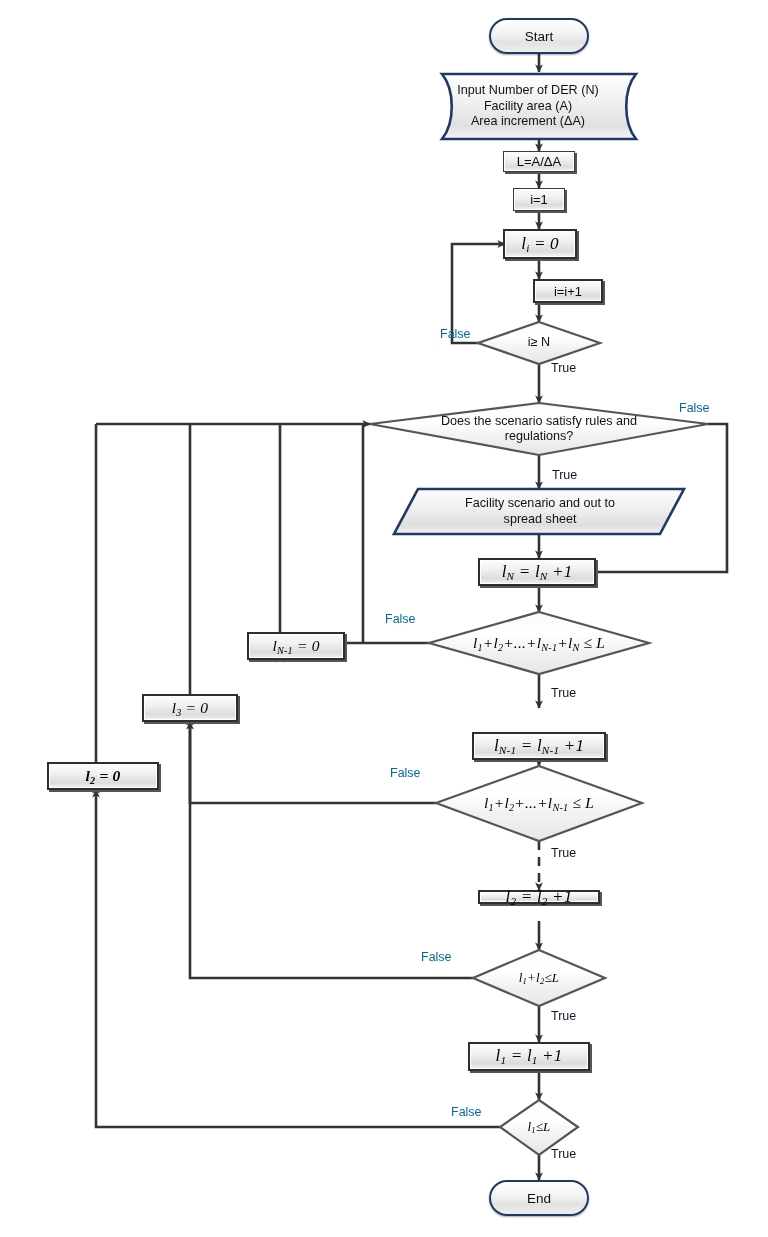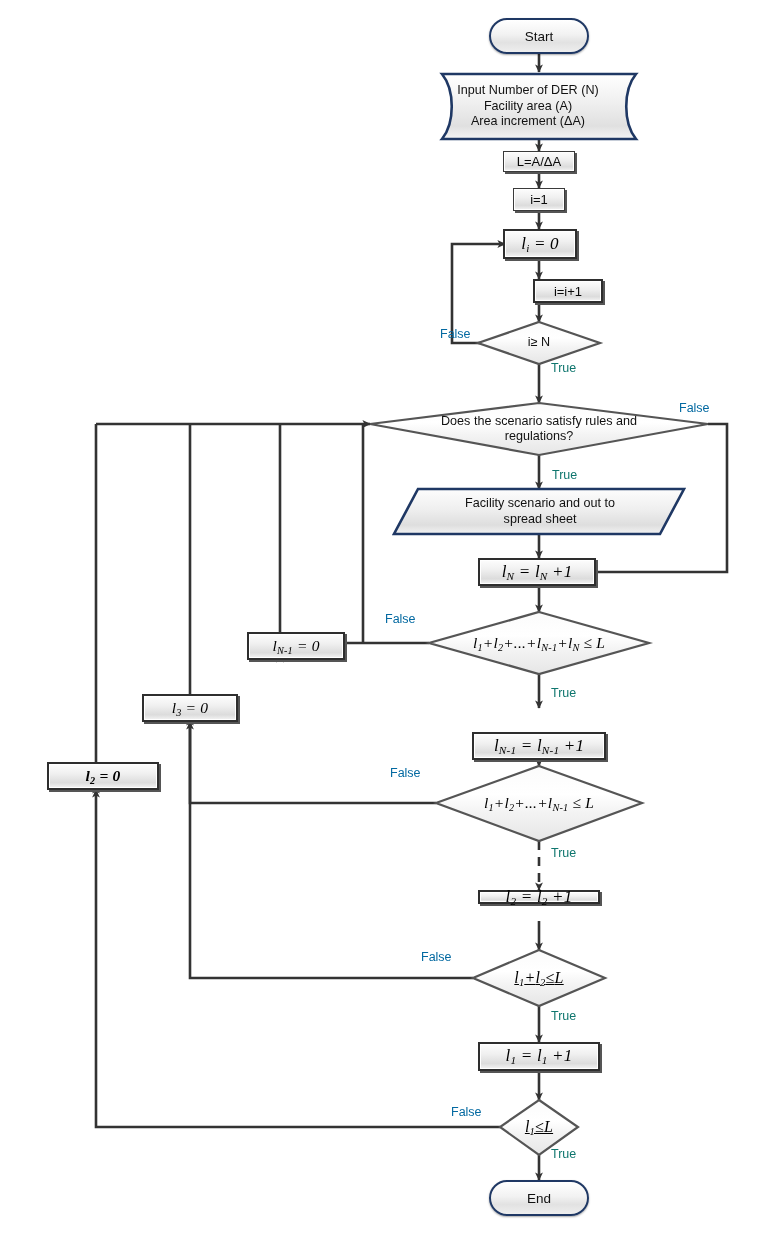--- a/index.html
+++ b/index.html
@@ -25,28 +25,28 @@
      box-shadow:2px 2px 0 #555, inset 0 0 0 1px #ffffff;
      font-size:13px;color:#0a0a0a;
   }
   .process.thick{border:2px solid #2e2e2e;}
   .mono-small{font-size:13px;}
   
   .math{font-family:"Liberation Serif", serif;font-style:italic;
         font-size:17px;color:#000;letter-spacing:.2px;white-space:nowrap;}
   .math sub{font-style:italic;font-size:.66em;vertical-align:-.28em;}
   .math.sm{font-size:15.5px;}
-  .math.xs{font-size:16px;text-decoration:underline;}
+  .math.xs{font-size:13px;}
 
   .diamond-label{position:absolute;display:flex;align-items:center;
      justify-content:center;text-align:center;pointer-events:none;}
   .dlabel{font-size:12.6px;color:#111;line-height:1.22;}
 
   .edgelabel{position:absolute;font-size:12.5px;color:#0369a1;white-space:nowrap;}
-  .edgelabel.teal{color:#0f766e;}
+  .edgelabel.teal{color:#0f172a;}
 
   .datalabel{position:absolute;display:flex;align-items:center;
      justify-content:center;text-align:center;font-size:12.6px;
      color:#111;line-height:1.25;pointer-events:none;}
 </style>
 </head>
 <body>
 
 <div id="stage">
 
@@ -218,21 +218,21 @@
   </div>
 
   <div class="node process thick" style="left:478px;top:890px;width:122px;height:14px;align-items:center;">
     <span class="math"><i>l</i><sub>2</sub> = <i>l</i><sub>2</sub> +<i>1</i></span>
   </div>
 
   <div class="diamond-label" style="left:482px;top:967px;width:114px;height:22px;">
     <span class="math xs"><i>l</i><sub>1</sub>+<i>l</i><sub>2</sub>≤<i>L</i></span>
   </div>
 
-  <div class="node process thick" style="left:478px;top:1042px;width:122px;height:29px;">
+  <div class="node process thick" style="left:468px;top:1042px;width:122px;height:29px;">
     <span class="math"><i>l</i><sub>1</sub> = <i>l</i><sub>1</sub> +<i>1</i></span>
   </div>
 
   <div class="diamond-label" style="left:502px;top:1116px;width:74px;height:22px;">
     <span class="math xs"><i>l</i><sub>1</sub>≤<i>L</i></span>
   </div>
 
   <div class="node terminator" style="left:489px;top:1180px;width:100px;height:36px;">
     <span>End</span>
   </div>

